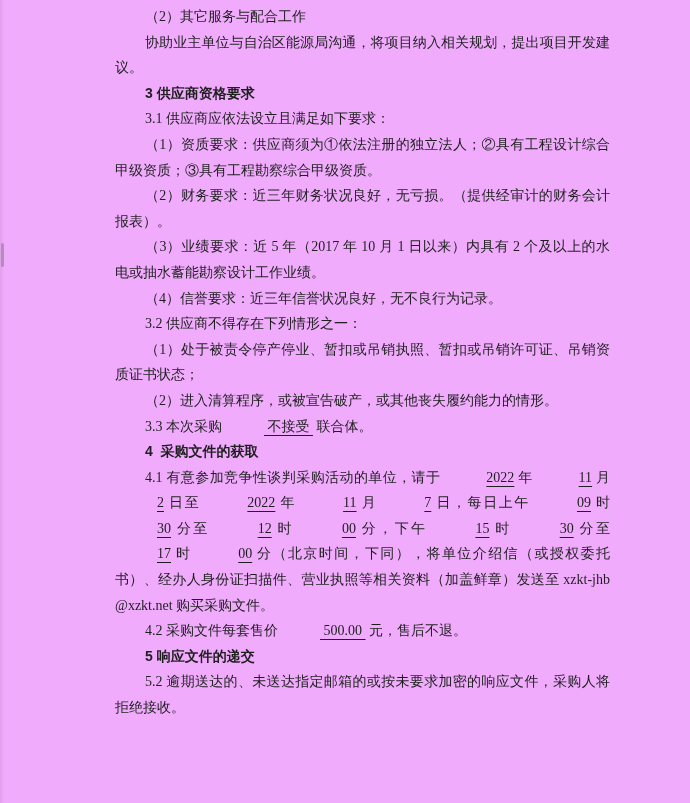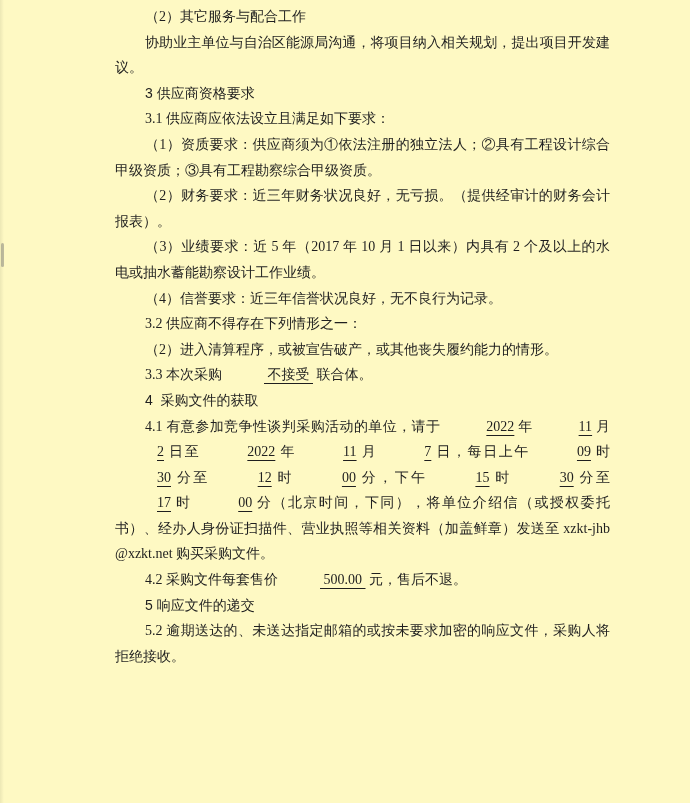--- a/index.html
+++ b/index.html
@@ -10,21 +10,21 @@
     width: 690px;
     height: 803px;
     overflow: hidden;
     background: #fbfbfb;
     font-family: "Liberation Serif", "DejaVu Serif", serif;
   }
   .page {
     position: relative;
     width: 690px;
     height: 803px;
-    background: #fef9c3;
+    background: #f0abfc;
   }
   .edge-shadow {
     position: absolute;
     left: 0;
     top: 0;
     width: 4px;
     height: 100%;
     background: linear-gradient(to right, rgba(0,0,0,0.07), rgba(0,0,0,0));
   }
   .scan-mark {
@@ -47,21 +47,21 @@
     padding: 0;
     font-size: 14px;
     line-height: 25.6px;
     color: #1f1f1f;
     text-align: justify;
     text-indent: 30px;
     white-space: pre-wrap;
     word-break: break-all;
   }
   .content p.heading {
-    font-weight: normal;
+    font-weight: bold;
     font-family: "Liberation Sans", "DejaVu Sans", sans-serif;
     text-align: left;
   }
   .content span.u {
     text-decoration: underline;
     text-underline-offset: 4px;
     text-decoration-thickness: 1px;
     padding-left: 42px;
   }
 </style>
@@ -74,20 +74,21 @@
   <div class="content">
       <p><span>（2）其它服务与配合工作</span></p>
       <p><span>协助业主单位与自治区能源局沟通，将项目纳入相关规划，提出项目开发建议。</span></p>
       <p class="heading"><span>3 供应商资格要求</span></p>
       <p><span>3.1 供应商应依法设立且满足如下要求：</span></p>
       <p><span>（1）资质要求：供应商须为①依法注册的独立法人；②具有工程设计综合甲级资质；③具有工程勘察综合甲级资质。</span></p>
       <p><span>（2）财务要求：近三年财务状况良好，无亏损。（提供经审计的财务会计报表）。</span></p>
       <p><span>（3）业绩要求：近 5 年（2017 年 10 月 1 日以来）内具有 2 个及以上的水电或抽水蓄能勘察设计工作业绩。</span></p>
       <p><span>（4）信誉要求：近三年信誉状况良好，无不良行为记录。</span></p>
       <p><span>3.2 供应商不得存在下列情形之一：</span></p>
+      <p><span>（1）处于被责令停产停业、暂扣或吊销执照、暂扣或吊销许可证、吊销资质证书状态；</span></p>
       <p><span>（2）进入清算程序，或被宣告破产，或其他丧失履约能力的情形。</span></p>
       <p><span>3.3 本次采购</span><span class="u"> 不接受 </span><span> 联合体。</span></p>
       <p class="heading"><span>4  采购文件的获取</span></p>
       <p><span>4.1 有意参加竞争性谈判采购活动的单位，请于 </span><span class="u">2022</span><span> 年 </span><span class="u">11</span><span> 月 </span><span class="u">2</span><span> 日至 </span><span class="u">2022</span><span> 年 </span><span class="u">11</span><span> 月 </span><span class="u">7</span><span> 日，每日上午 </span><span class="u">09</span><span> 时 </span><span class="u">30</span><span> 分至 </span><span class="u">12</span><span> 时 </span><span class="u">00</span><span> 分，下午 </span><span class="u">15</span><span> 时 </span><span class="u">30</span><span> 分至 </span><span class="u">17</span><span> 时 </span><span class="u">00</span><span> 分（北京时间，下同），将单位介绍信（或授权委托书）、经办人身份证扫描件、营业执照等相关资料（加盖鲜章）发送至 xzkt-jhb@xzkt.net 购买采购文件。</span></p>
       <p><span>4.2 采购文件每套售价</span><span class="u"> 500.00 </span><span> 元，售后不退。</span></p>
       <p class="heading"><span>5 响应文件的递交</span></p>
       <p><span>5.2 逾期送达的、未送达指定邮箱的或按未要求加密的响应文件，采购人将拒绝接收。</span></p>
     </div>
 </div>
 

